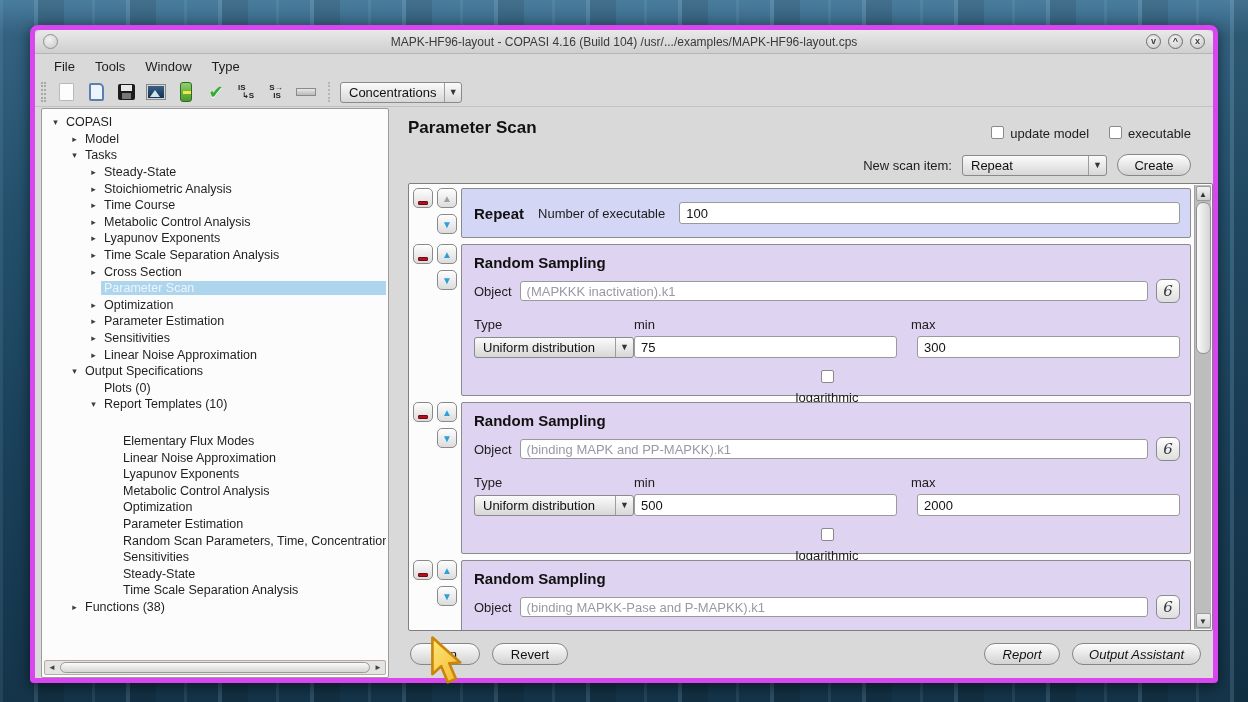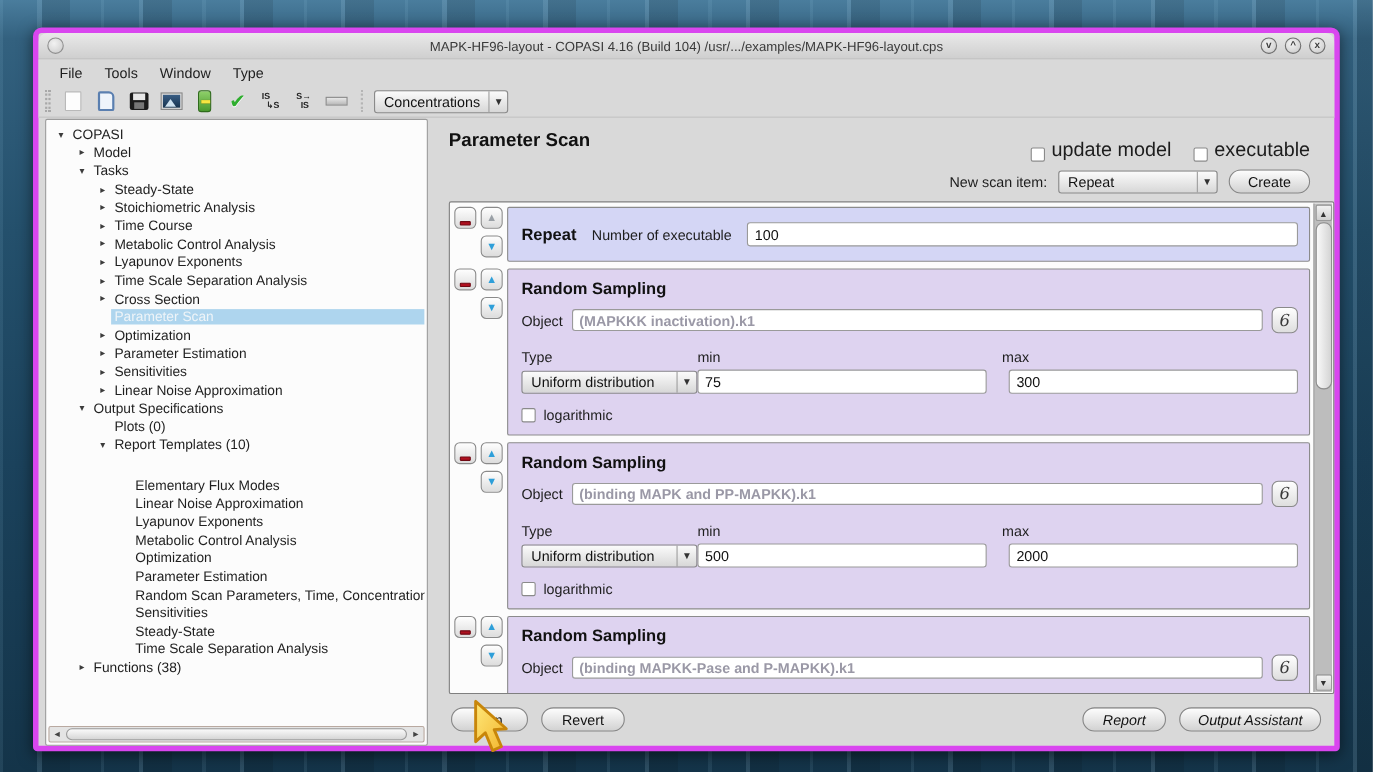--- a/index.html
+++ b/index.html
@@ -89,21 +89,21 @@
     position:absolute; left:2px; right:2px; bottom:2px; height:15px;
     display:flex; align-items:center; background:#e4e4e4; border:1px solid #b9a9a0; border-radius:2px;
   }
   .h-scrollbar .sb-arrow { width:14px; font-size:8px; color:#444; text-align:center; }
   .h-scrollbar .sb-thumb { flex:1; height:11px; margin:0 1px; background:linear-gradient(180deg,#fafafa,#d6d6d6); border:1px solid #9a9a9a; border-radius:6px; }
 
   
   .page-title { position:absolute; left:373px; top:88px; font-size:17px; font-weight:bold; color:#111; }
   .flags { position:absolute; top:96px; right:22px; display:flex; gap:20px; align-items:center; }
   .cb { width:13px; height:13px; background:#fff; border:1px solid #8a8a8a; border-radius:2px; }
-  .cb-wrap { display:flex; align-items:flex-end; gap:6px; font-size:18px; color:#1d1d1d; }
+  .cb-wrap { display:flex; align-items:flex-start; gap:6px; font-size:13px; color:#1d1d1d; }
   .newscan-row { position:absolute; top:124px; right:22px; display:flex; align-items:center; gap:10px; }
   .newscan-row .nsl { font-size:13px; color:#1d1d1d; }
   .btn {
     height:22px; padding:0 16px; display:inline-flex; align-items:center; justify-content:center;
     background:linear-gradient(180deg,#fdfdfd,#d2d2d2);
     border:1px solid #868686; border-radius:11px; font-size:13px; color:#111;
   }
 
   .scan-list {
     position:absolute; left:373px; top:153px; width:805px; height:448px;
@@ -126,36 +126,36 @@
   }
   .panel.repeat { background:#d4d6f5; }
   .panel.random { background:#ded3f0; }
   .rep-row { display:flex; align-items:center; height:100%; gap:14px; }
   .item-title { font-size:15px; font-weight:bold; color:#111; }
   .fld-lbl { font-size:13px; color:#1d1d1d; }
   .txt-in {
     height:22px; background:#fff; border:1px solid #9a9a9a; border-radius:3px;
     font-size:13px; color:#111; padding:0 6px; font-family:inherit; width:100%;
   }
-  .txt-in.obj { color:#9a98a6;font-weight:bold; }
+  .txt-in.obj { color:#9a98a6; }
   .rs-title { padding-top:9px; }
   .obj-row { display:flex; align-items:center; gap:8px; margin-top:8px; }
   .obj-row .txt-in { height:20px; }
   .obj-btn {
     width:24px; height:24px; border:1px solid #8a8a8a; border-radius:6px; flex:0 0 24px;
     background:linear-gradient(180deg,#fefefe,#dedede);
     display:flex; align-items:center; justify-content:center;
     font-family:"DejaVu Serif",serif; font-style:italic; font-size:15px; color:#3a3a3a;
   }
   .tmm-labels { display:flex; margin-top:14px; }
   .tmm-labels .c1 { width:160px; } .tmm-labels .c2 { flex:1; margin-right:8px; } .tmm-labels .c3 { flex:1; }
   .tmm-ctrls { display:flex; margin-top:4px; align-items:center; }
   .tmm-ctrls .c1 { width:160px; display:flex; } .tmm-ctrls .c2 { flex:1; margin-right:20px; } .tmm-ctrls .c3 { flex:1; }
   .tmm-ctrls .combo { width:180px; }
-  .log-row { display:flex; align-items:center; gap:7px; margin-top:12px; font-size:13px; color:#1d1d1d; }
+  .log-row { display:flex; align-items:center; gap:7px; margin-top:12px; font-size:13px; color:#1d1d1d;flex-direction:column; }
 
   .v-scrollbar {
     position:absolute; top:1px; bottom:1px; right:1px; width:17px;
     background:#bdbdbd; border-left:1px solid #a2a2a2; display:flex; flex-direction:column; align-items:center;
   }
   .v-scrollbar .sb-btn { width:15px; height:15px; font-size:8px; color:#333; text-align:center; line-height:15px;
     background:linear-gradient(180deg,#f2f2f2,#d0d0d0); border:1px solid #9a9a9a; border-radius:2px; margin:1px 0; }
   .v-scrollbar .vtrack { flex:1; width:15px; position:relative; }
   .v-scrollbar .vthumb { position:absolute; left:0; top:0; width:15px; height:152px;
     background:linear-gradient(90deg,#fafafa,#d4d4d4); border:1px solid #8f8f8f; border-radius:7px; }

